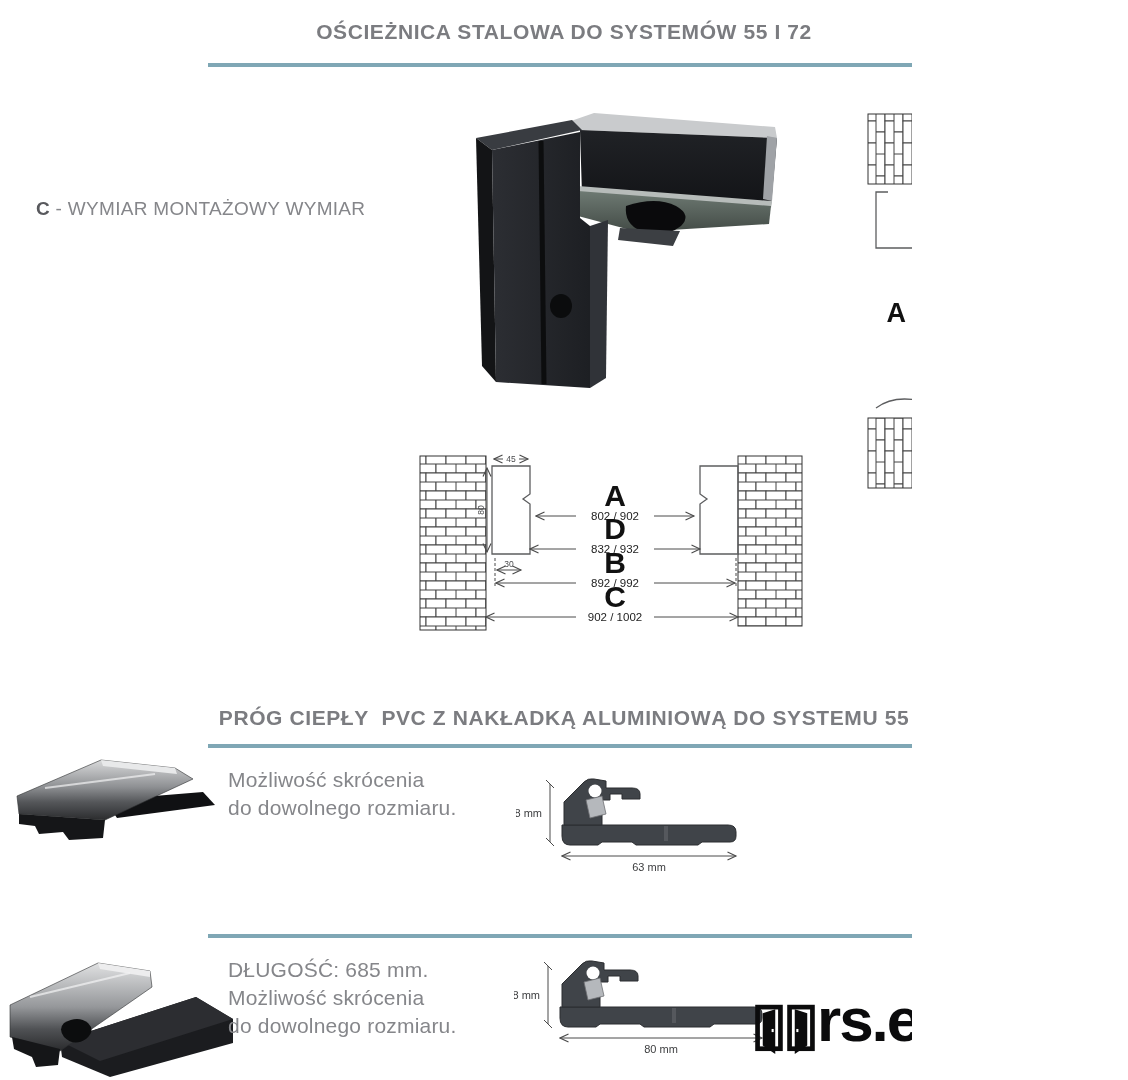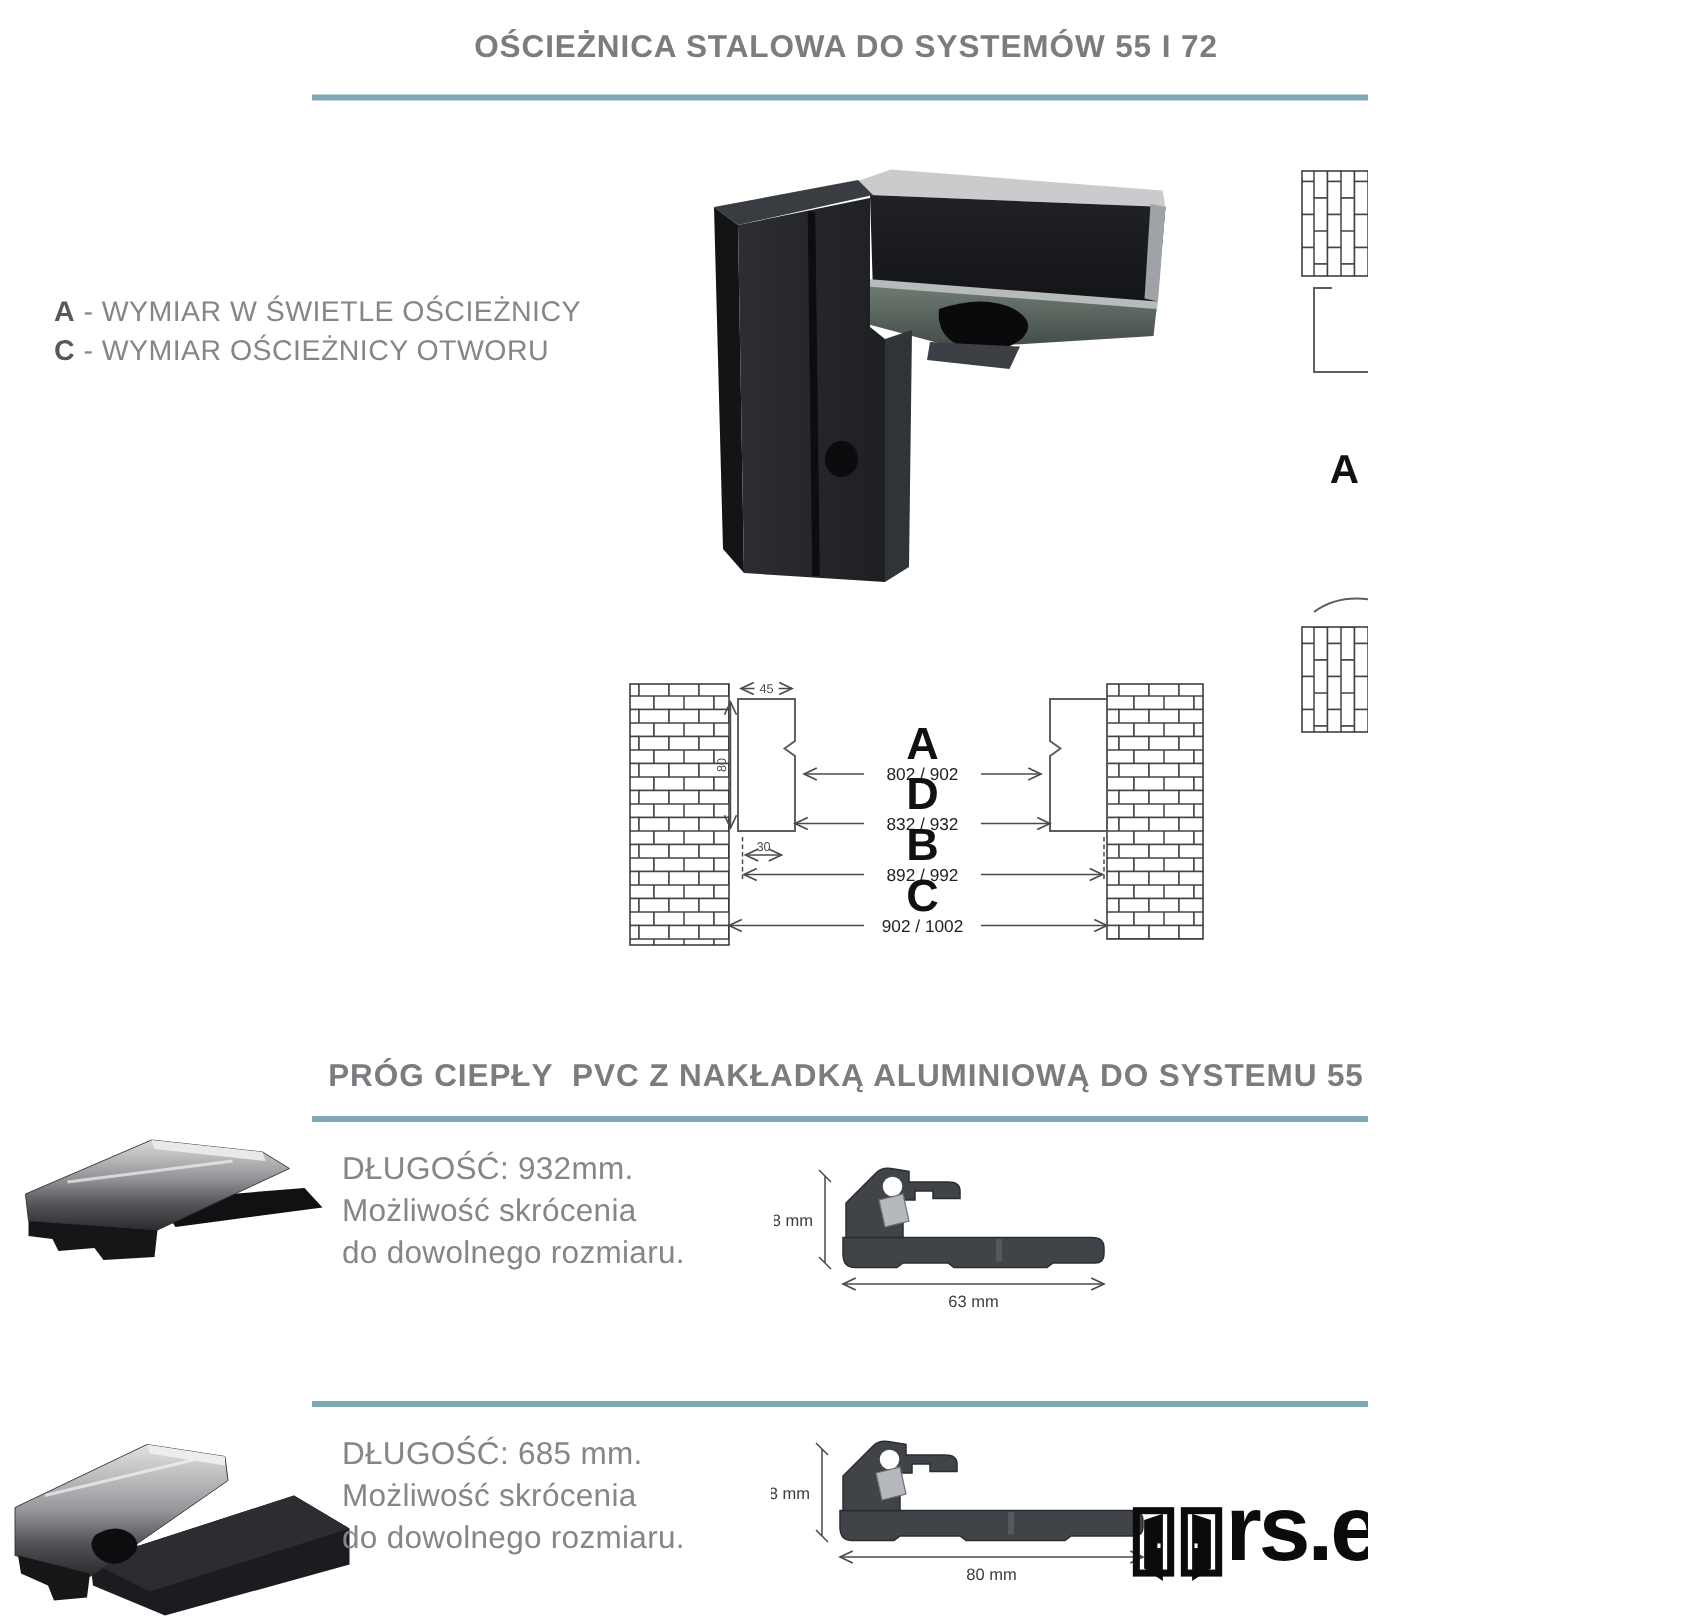--- a/index.html
+++ b/index.html
@@ -26,22 +26,21 @@
 </style>
 </head>
 <body>
 
 <div id="page">
 
   <div class="abs sec-title" style="top:20px;">OŚCIEŻNICA STALOWA DO SYSTEMÓW 55 I 72</div>
   <div class="abs rule" style="top:63px;"></div>
 
   <div class="abs legend">
-    <div class="row"><span class="key">A</span><span> - WYMIAR W ŚWIETLE OŚCIEŻNICY</span></div>
-    <div class="row"><span class="key">C</span><span> - WYMIAR OŚCIEŻNICY OTWORU</span></div>
+    <div class="row"><span class="key">C</span><span> - WYMIAR MONTAŻOWY WYMIAR</span></div>
   </div>
 
   <svg class="abs" style="left:440px;top:98px;" width="360" height="335" viewBox="0 0 360 335">
     <defs>
       <linearGradient id="jambG" x1="0" y1="0" x2="1" y2="0">
         <stop offset="0" stop-color="#2c2e33"></stop>
           <stop offset="1" stop-color="#1d1f23"></stop>
       </linearGradient>
       <linearGradient id="armG" x1="0" y1="0" x2="0" y2="1">
         <stop offset="0" stop-color="#202226"></stop>
@@ -165,21 +164,20 @@
       </linearGradient>
     </defs>
     <polygon points="100,52 198,44 210,57 112,70" fill="#101113"></polygon>
     <polygon points="12,48 96,12 170,20 188,31 100,72 14,66" fill="url(#met1)" stroke="#2e2f31" stroke-width="0.6"></polygon>
     <polygon points="96,12 170,20 172,26 98,18" fill="#e8e9ea"></polygon>
     <polygon points="14,66 100,72 98,90 64,92 58,84 34,86 30,78 14,76" fill="#151618"></polygon>
     <line x1="40" y1="40" x2="150" y2="26" stroke="#f2f2f3" stroke-width="2" opacity="0.7"></line>
   </svg>
 
   <div class="abs bodytext" style="top:766px;">
-    <div>DŁUGOŚĆ: 932mm.</div>
     <div>Możliwość skrócenia</div>
     <div>do dowolnego rozmiaru.</div>
   </div>
 
   <svg class="abs" style="left:516px;top:768px;" width="255" height="108" viewBox="0 0 255 108">
     <defs>
       <marker id="arr55" markerWidth="11" markerHeight="11" refX="9.5" refY="5" orient="auto-start-reverse" markerUnits="userSpaceOnUse">
         <path d="M1,1 L9.5,5 L1,9" fill="none" stroke="#4a4a4a" stroke-width="1.1"></path>
       </marker>
     </defs>

